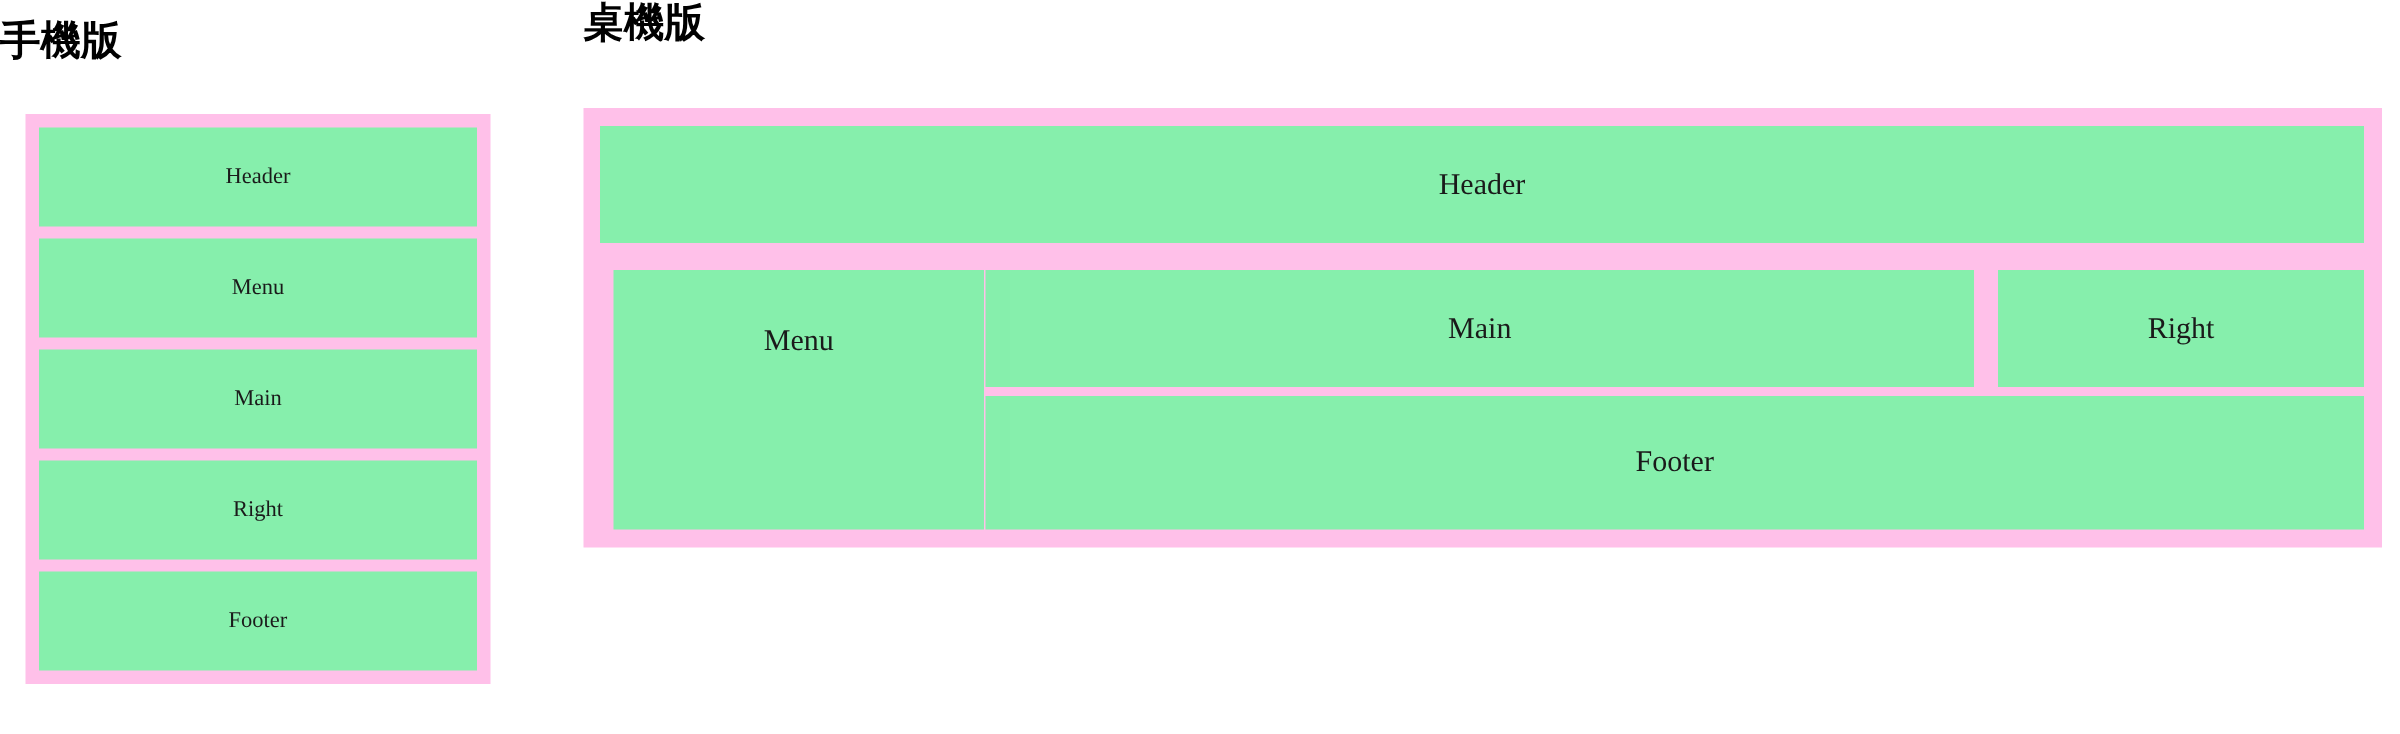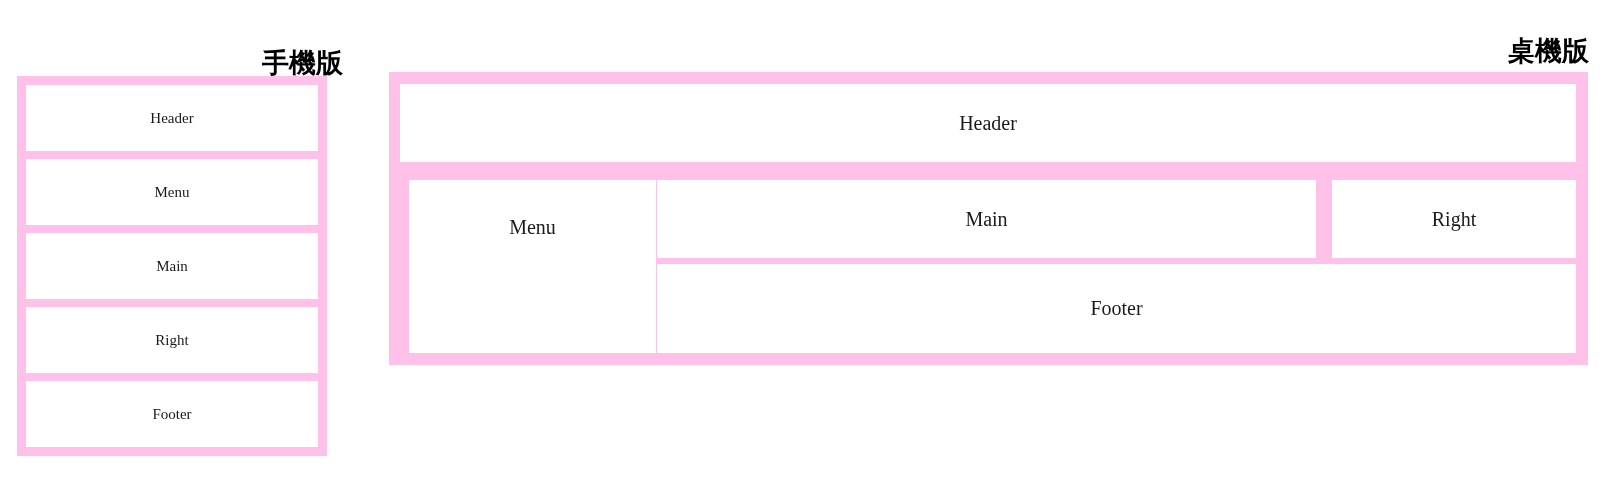--- a/index.html
+++ b/index.html
@@ -17,35 +17,34 @@
 
   
   .section-title {
     position: absolute;
     font-family: "Liberation Sans", "DejaVu Sans", sans-serif;
     font-weight: bold;
     font-size: 27px;
     line-height: 1;
     color: #000000;
     white-space: nowrap;
-    text-align: right;
-    margin-top: 36px;
+    text-align: left;
   }
   #title-mobile  { left: 0px;   top: 14px; width: 343px;  }
   #title-desktop { left: 389px; top: 2px; width: 1200px; }
 
   
   .pink-frame {
     position: absolute;
     background: #ffc0e9;
     box-sizing: border-box;
   }
   .cell {
     position: absolute;
-    background: #ffffff;
+    background: #86efac;
     box-sizing: border-box;
     color: #1a1a1a;
     text-align: center;
     white-space: nowrap;
     font-family: "Liberation Serif", "DejaVu Serif", serif;
   }
   .cell > .cell-label {
     display: block;
     position: absolute;
     left: 0;

